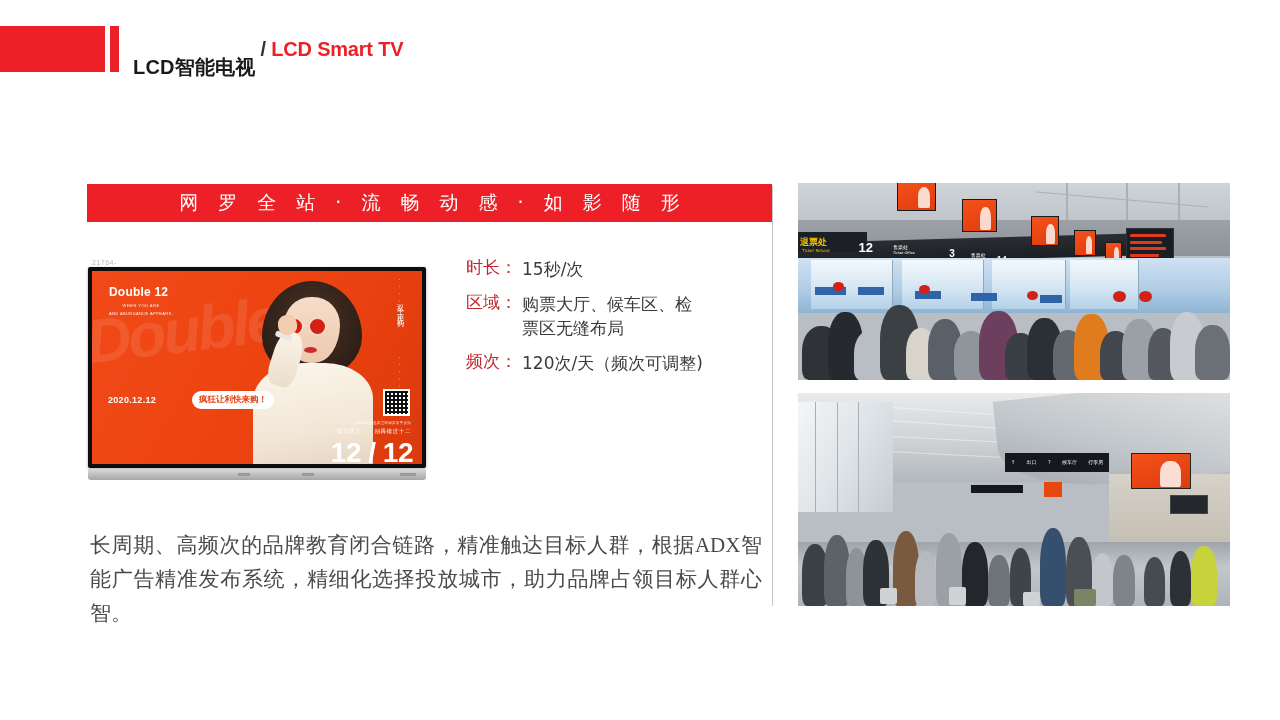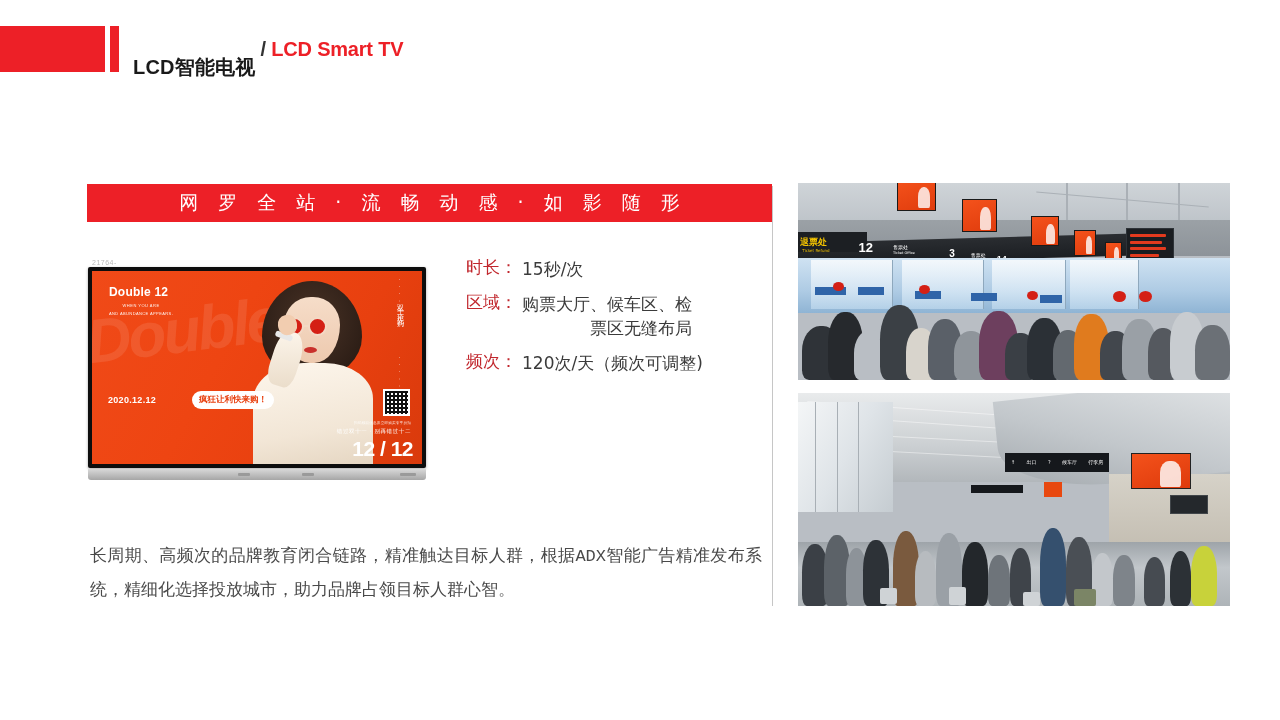--- a/index.html
+++ b/index.html
@@ -151,43 +151,43 @@
   .ad-small {
     position:absolute; right:11px; top:150px; font-size:3.6px;
     color:rgba(255,255,255,.85); letter-spacing:.2px; white-space:nowrap;
   }
   .ad-sub {
     position:absolute; right:11px; top:157px; font-size:5.5px; color:#fff;
     letter-spacing:.6px; white-space:nowrap;
     font-family:"DejaVu Sans","Liberation Sans",sans-serif;
   }
   .ad-1212 {
-    position:absolute; right:9px; top:166px; font-size:21px;
+    position:absolute; right:9px; top:166px; font-size:28px;
     font-weight:bold; color:#fff; letter-spacing:-.5px; white-space:nowrap;
     font-family:"Liberation Sans",sans-serif;
   }
 
   
   .specs { position:absolute; left:466px; top:257px; width:300px; }
   .spec-row { display:flex; margin-bottom:11px; align-items:flex-start; }
   .spec-label {
     color:#C1272D; font-size:17px; white-space:nowrap; flex:0 0 auto;
     font-family:"DejaVu Sans","Liberation Sans",sans-serif; line-height:21px;
   }
   .spec-value {
     color:#3b3b3b; font-size:17px; margin-left:5px; line-height:24px;
     font-family:"DejaVu Sans","Liberation Sans",sans-serif;
   }
-  .spec-value .cont { display:block; margin-left:0;text-align:right; }
+  .spec-value .cont { display:block; margin-left:0; }
 
   
   .para {
-    position:absolute; left:90px; top:540px; width:672px;
-    font-size:17px; line-height:34px; color:#4a4a4a;
-    font-family:Liberation Mono, monospace;
+    position:absolute; left:90px; top:528px; width:672px;
+    font-size:21px; line-height:34px; color:#4a4a4a;
+    font-family:Liberation Serif, serif;
     text-align:justify;
   }
 
   
   .divider {
     position:absolute; left:772px; top:186px; width:1px; height:420px;
     background:#c6c6c6;
   }
 
   

